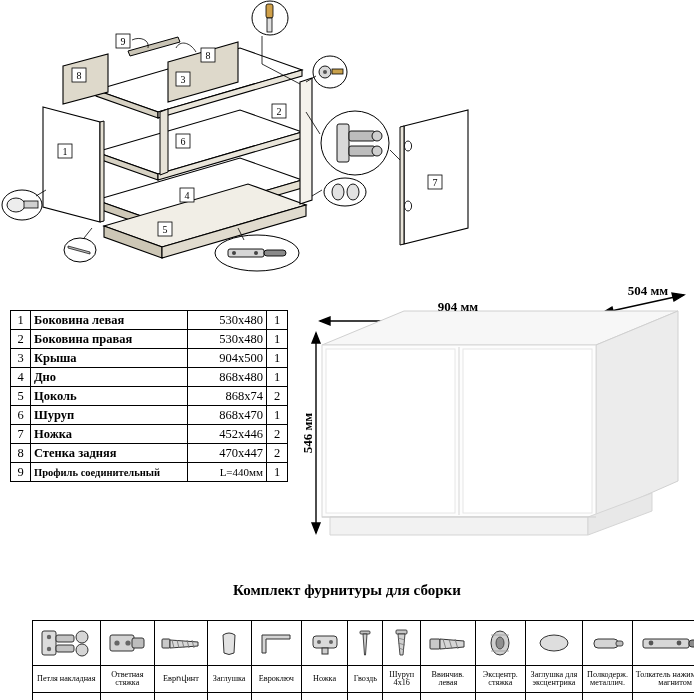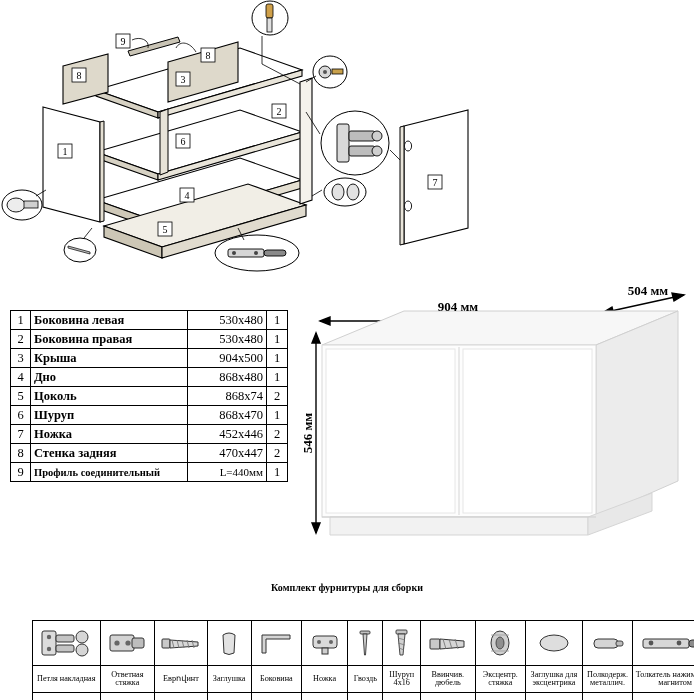--- a/index.html
+++ b/index.html
@@ -34,21 +34,21 @@
   .parts-table td.qty{width:14px;text-align:center;}
   .parts-table tr.small td.name{font-size:10.5px;}
   .parts-table tr.small td.dim{font-size:11px;}
 
   
   .cabinet{position:absolute;left:300px;top:285px;width:394px;height:290px;}
 
   
   .hw-title{
     position:absolute;left:0;top:582px;width:694px;text-align:center;
-    font-family:"Liberation Serif", serif;font-size:10px;font-weight:bold;
+    font-family:"Liberation Serif", serif;font-size:15px;font-weight:bold;
   }
   .hw-wrap{position:absolute;left:4px;top:620px;width:570px;padding-left:28px;}
   table.hw{
     border-collapse:collapse;width:686px;
     font-family:"Liberation Serif", serif;
   }
   table.hw td{
     border:1px solid #000;text-align:center;vertical-align:middle;
   }
   table.hw tr.icons td{height:44px;padding:0;}
@@ -424,25 +424,25 @@
             <circle cx="14" cy="20" r="2.4" fill="#555"></circle>
             <circle cx="42" cy="20" r="2.4" fill="#555"></circle>
           </svg>
         </td>
       </tr>
       <tr class="labels">
         <td>Петля накладная</td>
         <td>Ответная стяжка</td>
         <td>Еврովинт</td>
         <td>Заглушка</td>
-        <td>Боковина</td>
+        <td>Евроключ</td>
         <td>Ножка</td>
         <td>Гвоздь</td>
         <td>Шуруп 4x16</td>
-        <td>Ввинчив. дюбель</td>
+        <td>Ввинчив. левая</td>
         <td>Эксцентр. стяжка</td>
         <td>Заглушка для эксцентрика</td>
         <td>Полкодерж. металлич.</td>
         <td>Толкатель нажимной с магнитом</td>
       </tr>
       <tr class="counts">
         <td>4</td>
         <td>4</td>
         <td>8</td>
         <td>8</td>

